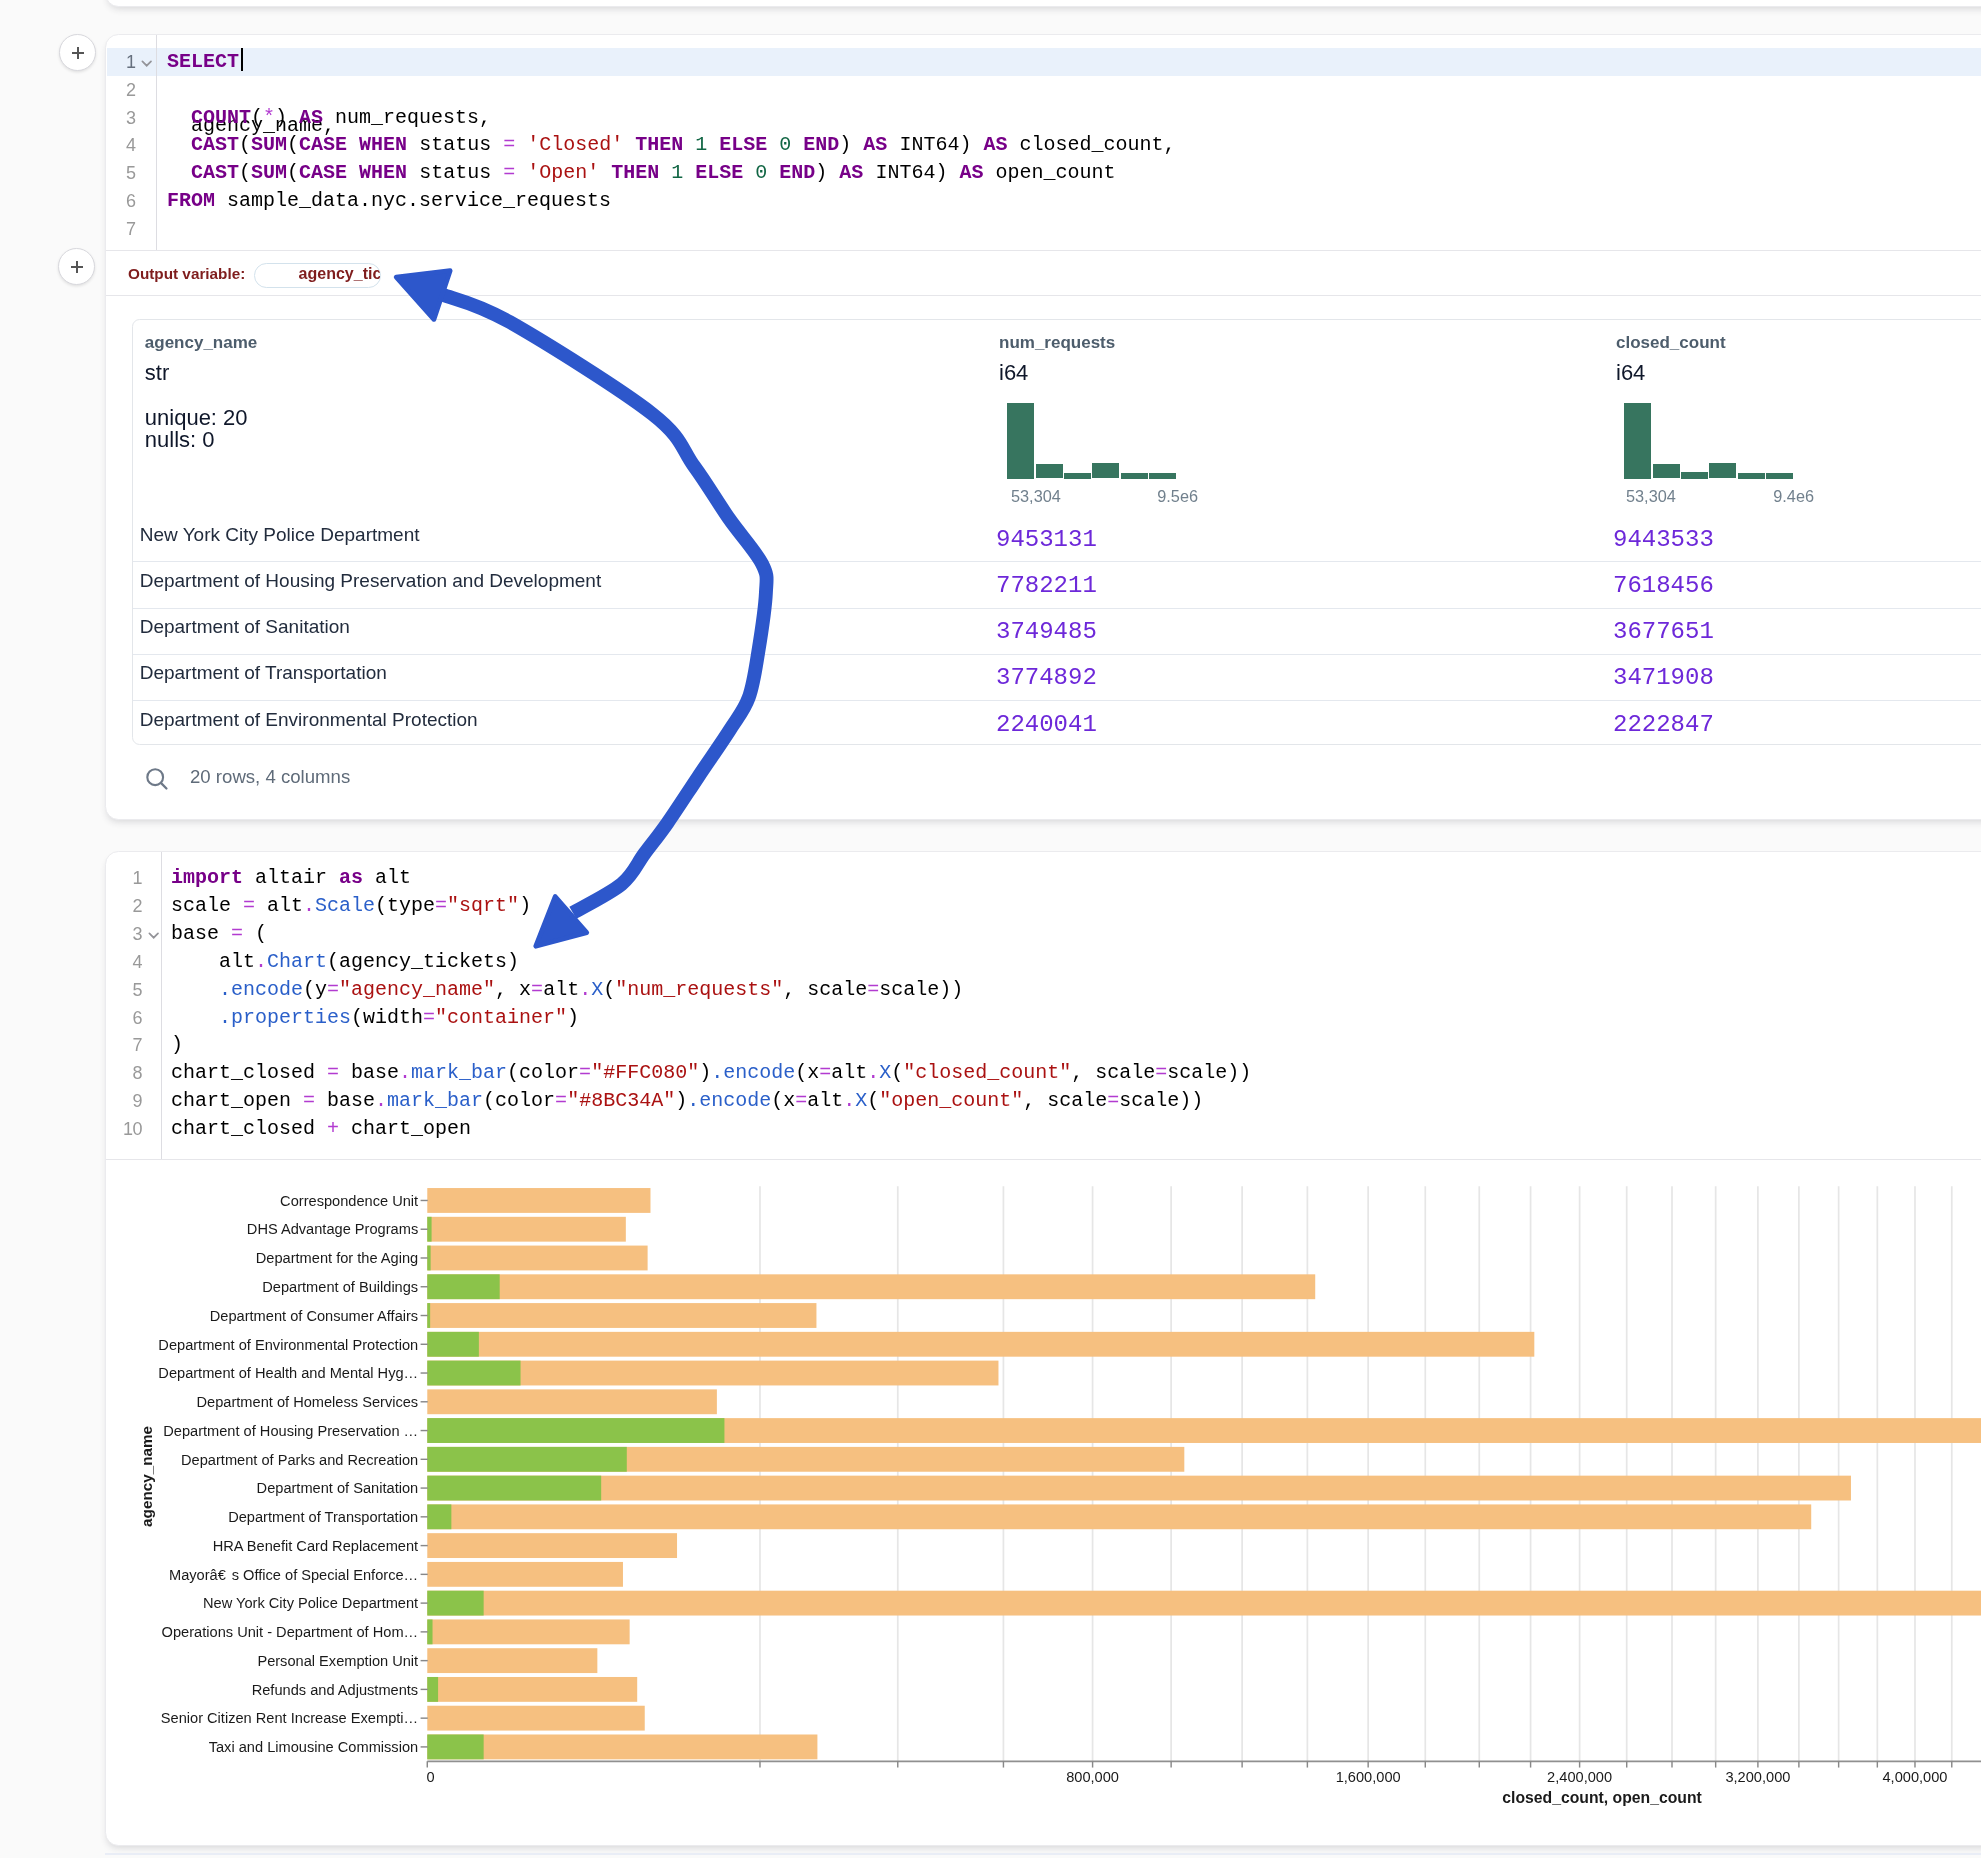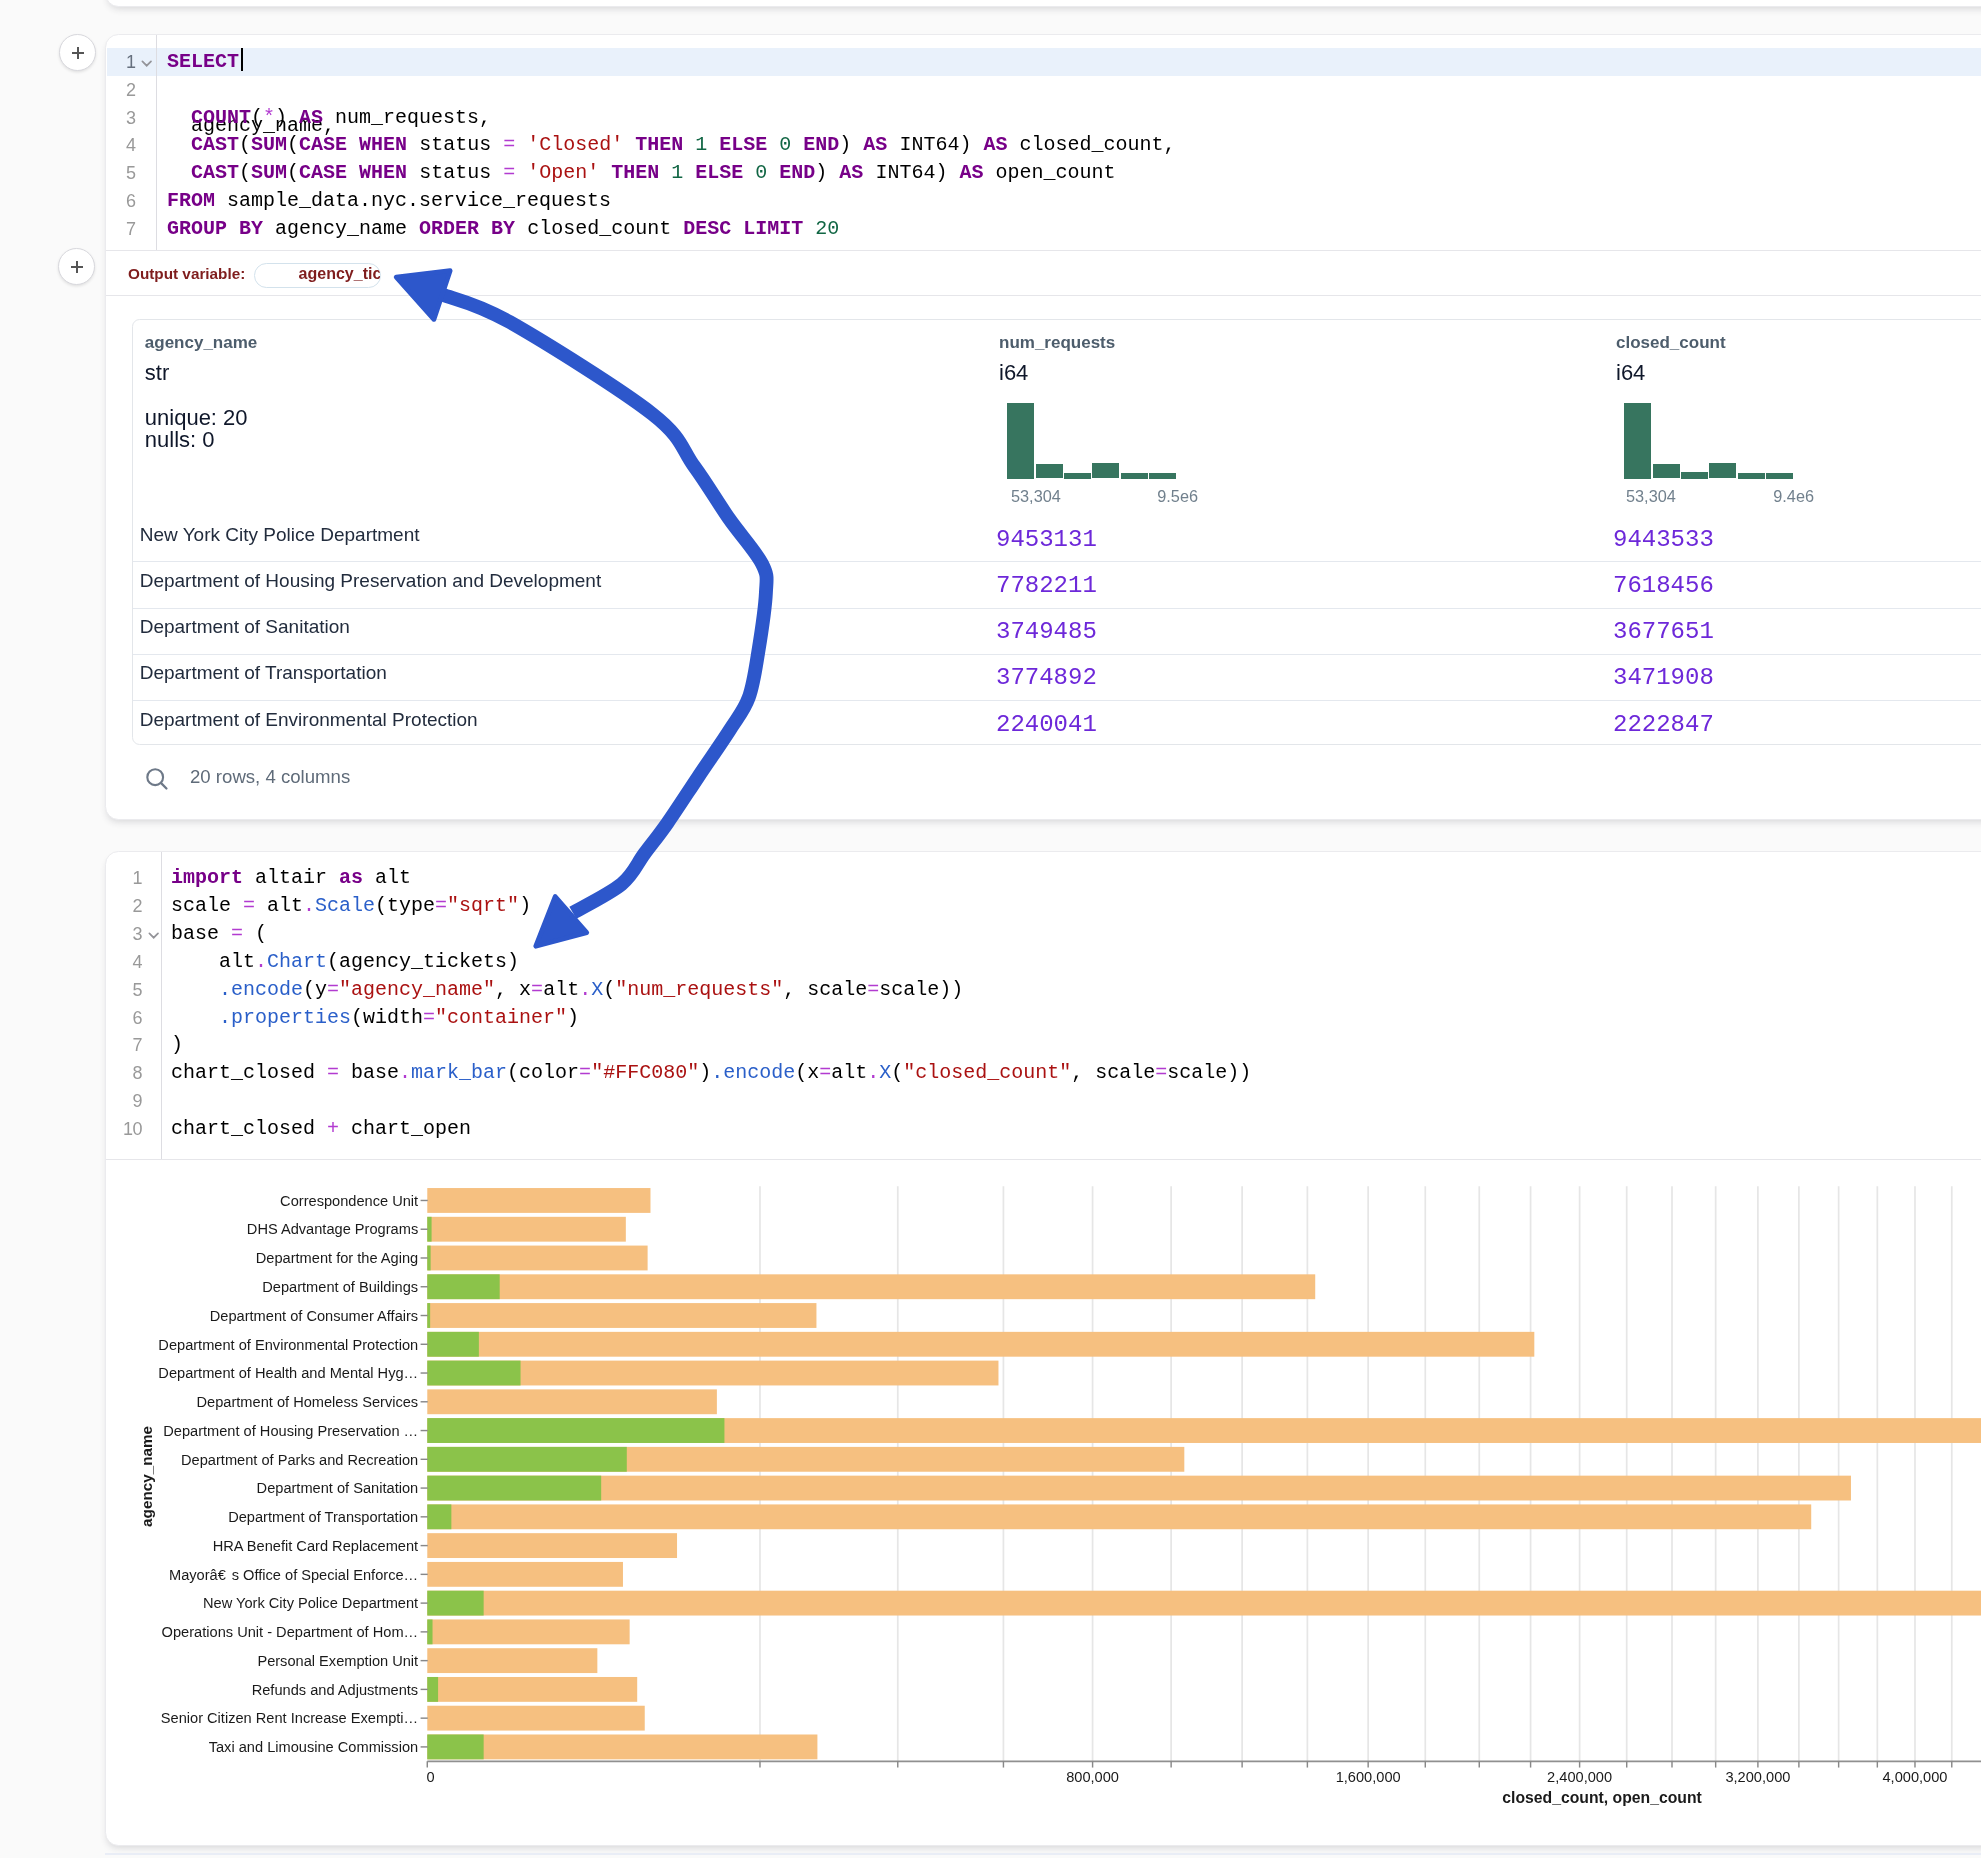--- a/index.html
+++ b/index.html
@@ -48,21 +48,20 @@
 <div class="abs code" style="left:61px; top:41px;margin-top:36px;">  agency_name,</div>
 <div class="gnum" style="left:-8.6px; top:69px; line-height:28px; color:#999;">3</div>
 <div class="abs code" style="left:61px; top:69px;">  <span class="k">COUNT</span>(<span class="o">*</span>) <span class="k">AS</span> num_requests,</div>
 <div class="gnum" style="left:-8.6px; top:96px; line-height:28px; color:#999;">4</div>
 <div class="abs code" style="left:61px; top:96px;">  <span class="k">CAST</span>(<span class="k">SUM</span>(<span class="k">CASE</span> <span class="k">WHEN</span> status <span class="o">=</span> <span class="s">'Closed'</span> <span class="k">THEN</span> <span class="n">1</span> <span class="k">ELSE</span> <span class="n">0</span> <span class="k">END</span>) <span class="k">AS</span> INT64) <span class="k">AS</span> closed_count,</div>
 <div class="gnum" style="left:-8.6px; top:124px; line-height:28px; color:#999;">5</div>
 <div class="abs code" style="left:61px; top:124px;">  <span class="k">CAST</span>(<span class="k">SUM</span>(<span class="k">CASE</span> <span class="k">WHEN</span> status <span class="o">=</span> <span class="s">'Open'</span> <span class="k">THEN</span> <span class="n">1</span> <span class="k">ELSE</span> <span class="n">0</span> <span class="k">END</span>) <span class="k">AS</span> INT64) <span class="k">AS</span> open_count</div>
 <div class="gnum" style="left:-8.6px; top:152px; line-height:28px; color:#999;">6</div>
 <div class="abs code" style="left:61px; top:152px;"><span class="k">FROM</span> sample_data.nyc.service_requests</div>
 <div class="gnum" style="left:-8.6px; top:180px; line-height:28px; color:#999;">7</div>
-<div class="abs code" style="left:61px; top:180px;"><span class="k">GROUP</span> <span class="k">BY</span> agency_name <span class="k">ORDER</span> <span class="k">BY</span> closed_count <span class="k">DESC</span> <span class="k">LIMIT</span> <span class="n">20</span></div>
 <svg class="abs" style="left:34px; top:23px;" width="13.4" height="11.5" viewBox="0 0 14 12">
       <path d="M2.5 3.5 L7 8 L11.5 3.5" stroke="#949499" stroke-width="1.8" fill="none" stroke-linecap="round"></path>
     </svg>
 <div class="divider" style="top:215px;"></div>
 <div class="abs ovlabel" style="left:22px; top:230px;">Output variable: </div>
 <div class="abs" style="left:148px; top:228px; width:127px; height:24.6px; border:1px solid #d3e2ec; border-radius:12.4px; overflow:hidden;">
   <div class="ovlabel" style="padding-left:7.6px; padding-top:0.5px; white-space:nowrap; font-size:16px;margin-left:36px;">agency_tickets</div>
 </div>
 <div class="divider" style="top:260px;"></div>
 <div class="abs" style="left:26px; top:284px; width:1998px; height:426px; border:1px solid #e3e6ea; border-radius:7.6px;">
@@ -133,20 +132,21 @@
 <div class="abs code" style="left:65px; top:96px;">    alt<span class="o">.</span><span class="f">Chart</span>(agency_tickets)</div>
 <div class="gnum" style="left:-1.9px; top:124px; line-height:28px; color:#999;">5</div>
 <div class="abs code" style="left:65px; top:124px;">    <span class="f">.encode</span>(y<span class="o">=</span><span class="s">"agency_name"</span>, x<span class="o">=</span>alt<span class="o">.</span><span class="f">X</span>(<span class="s">"num_requests"</span>, scale<span class="o">=</span>scale))</div>
 <div class="gnum" style="left:-1.9px; top:152px; line-height:28px; color:#999;">6</div>
 <div class="abs code" style="left:65px; top:152px;">    <span class="f">.properties</span>(width<span class="o">=</span><span class="s">"container"</span>)</div>
 <div class="gnum" style="left:-1.9px; top:179px; line-height:28px; color:#999;">7</div>
 <div class="abs code" style="left:65px; top:179px;">)</div>
 <div class="gnum" style="left:-1.9px; top:207px; line-height:28px; color:#999;">8</div>
 <div class="abs code" style="left:65px; top:207px;">chart_closed <span class="o">=</span> base<span class="o">.</span><span class="f">mark_bar</span>(color<span class="o">=</span><span class="s">"#FFC080"</span>)<span class="f">.encode</span>(x<span class="o">=</span>alt<span class="o">.</span><span class="f">X</span>(<span class="s">"closed_count"</span>, scale<span class="o">=</span>scale))</div>
 <div class="gnum" style="left:-1.9px; top:235px; line-height:28px; color:#999;">9</div>
+<div class="abs code" style="left:65px; top:235px;">chart_open <span class="o">=</span> base<span class="o">.</span><span class="f">mark_bar</span>(color<span class="o">=</span><span class="s">"#8BC34A"</span>)<span class="f">.encode</span>(x<span class="o">=</span>alt<span class="o">.</span><span class="f">X</span>(<span class="s">"open_count"</span>, scale<span class="o">=</span>scale))</div>
 <div class="gnum" style="left:-1.9px; top:263px; line-height:28px; color:#999;">10</div>
 <div class="abs code" style="left:65px; top:263px;">chart_closed <span class="o">+</span> chart_open</div>
 <svg class="abs" style="left:41px; top:78px;" width="13.4" height="11.5" viewBox="0 0 14 12">
       <path d="M2.5 3.5 L7 8 L11.5 3.5" stroke="#949499" stroke-width="1.8" fill="none" stroke-linecap="round"></path>
     </svg>
 <div class="divider" style="top:307px;"></div>
 <svg class="abs" style="left:0; top:307px;" width="2007" height="687" viewBox="0 0 2100 719">
 <line x1="684.2" y1="28.4" x2="684.2" y2="630.4" stroke="#e6e6e6" stroke-width="1.8"></line>
 <line x1="828.4" y1="28.4" x2="828.4" y2="630.4" stroke="#e6e6e6" stroke-width="1.8"></line>
 <line x1="939.0" y1="28.4" x2="939.0" y2="630.4" stroke="#e6e6e6" stroke-width="1.8"></line>

